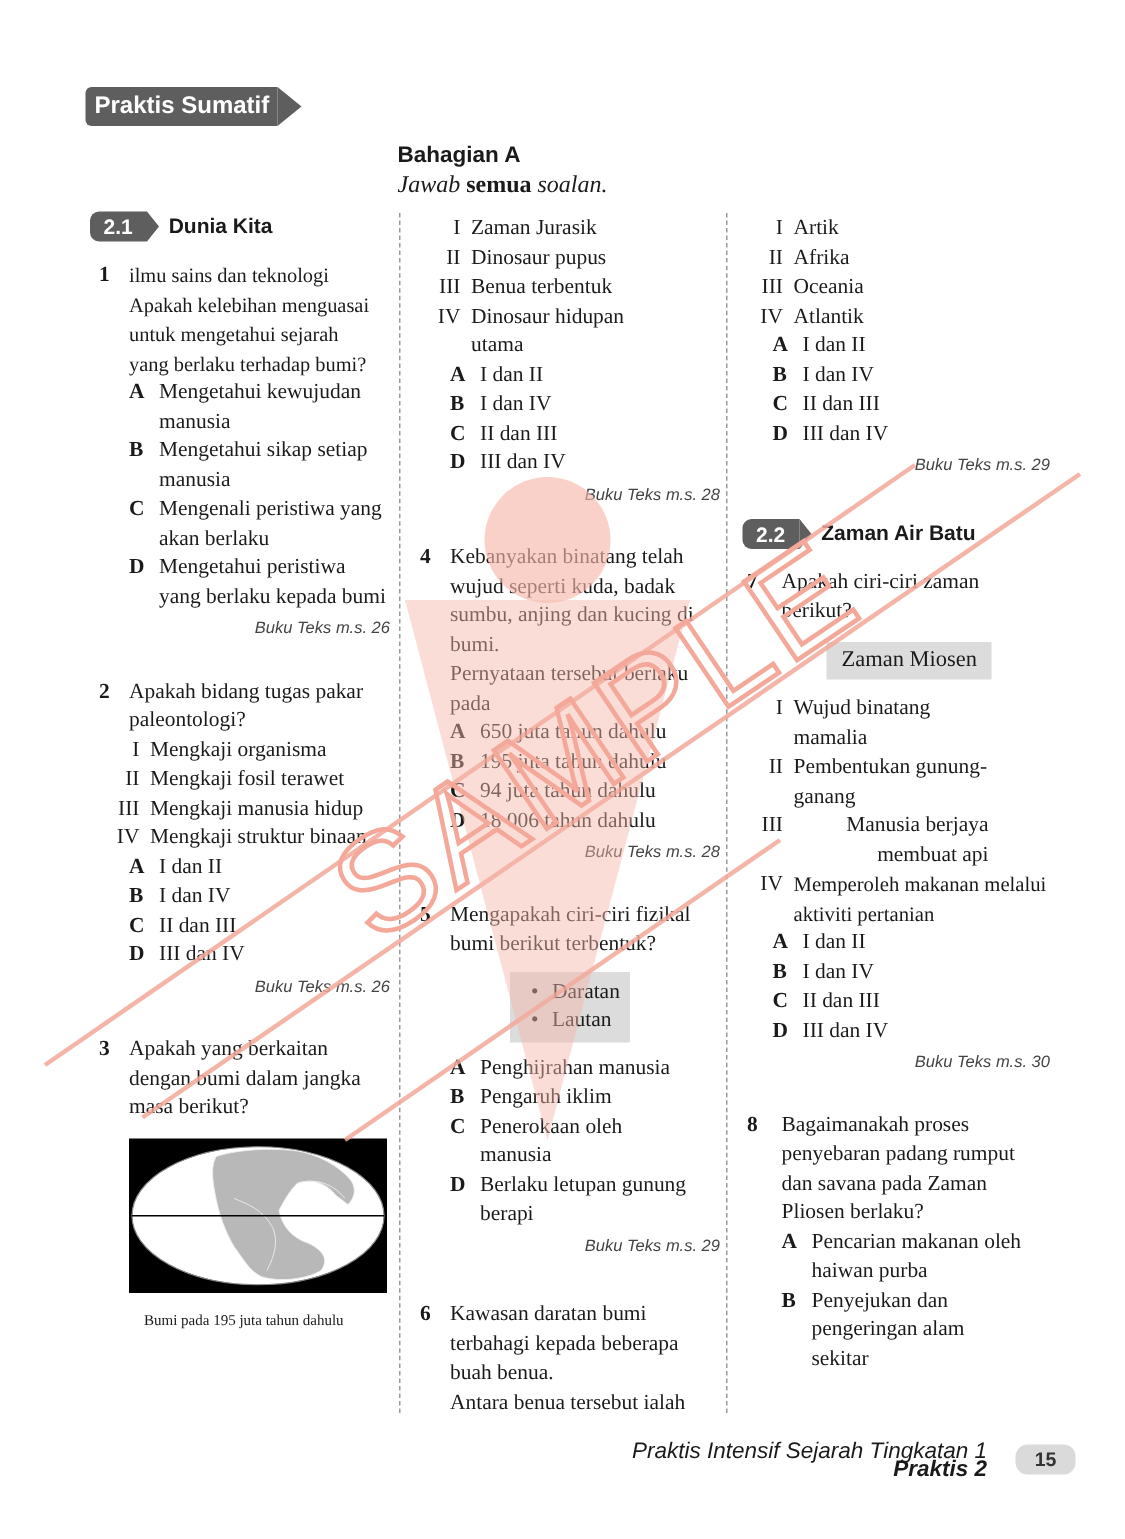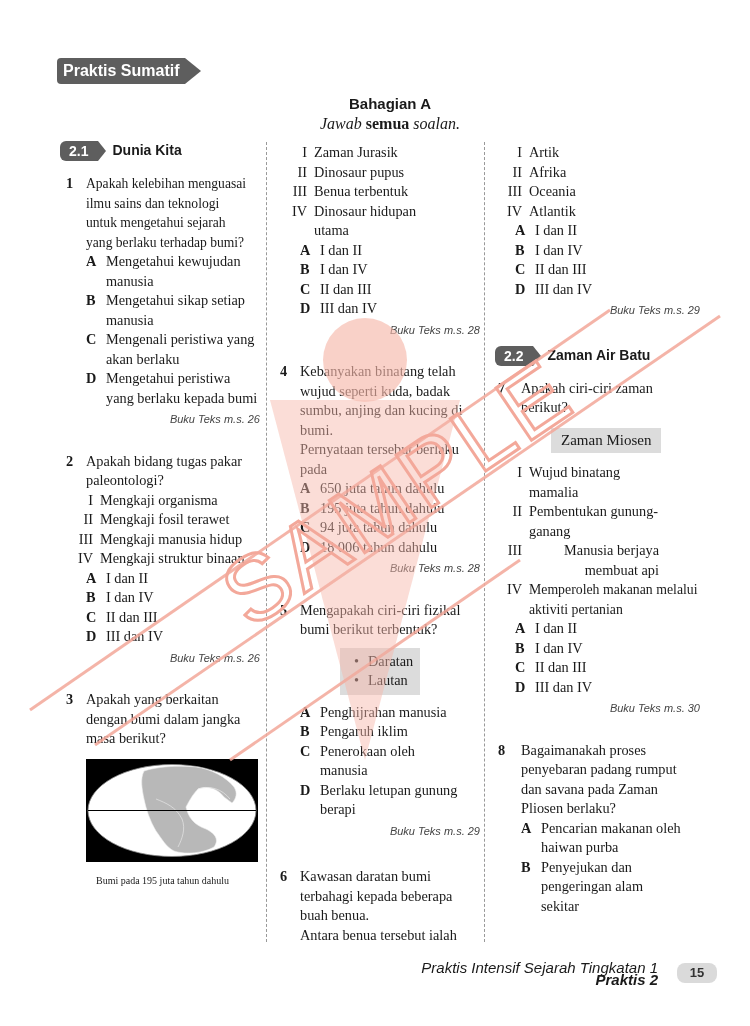--- a/index.html
+++ b/index.html
@@ -4,21 +4,21 @@
 <style>
   * { box-sizing: border-box; margin: 0; padding: 0; }
   html, body { width: 750px; height: 1026px; background: #ffffff; overflow: hidden; }
   body { position: relative; font-family: "Liberation Serif", "DejaVu Serif", serif; color: #1a1a1a; }
 
   
   .banner { position: absolute; left: 57px; top: 58px; height: 26px; display: flex; align-items: stretch; }
   .banner-body { background: #5e5e5e; color: #fff; font-family: "Liberation Sans", sans-serif; font-weight: bold; font-size: 16px; line-height: 26px; padding: 0 6px 0 6px; border-radius: 4px 0 0 4px; }
   .banner-tip { width: 0; height: 0; border-top: 13px solid transparent; border-bottom: 13px solid transparent; border-left: 16px solid #5e5e5e; position: relative; }
   .banner-shade { position: absolute; left: 176px; top: 0; width: 36px; height: 26px; background: linear-gradient(90deg,#9a9a9a,#bcbcbc); clip-path: polygon(0 0, 65% 0, 100% 50%, 65% 100%, 0 100%); z-index: -1; }
-  .bahagian-wrap { position: absolute; top: 95px; left: 265px; width: 250px; text-align: center; }
+  .bahagian-wrap { position: absolute; top: 95px; left: 265px; width: 250px; }
   .jawab { font-size: 16px; font-style: italic; margin-top: 3px; }
   .jawab b { font-style: normal; }
 
   
   .col { position: absolute; top: 140px; font-size: 14.3px; line-height: 19.5px; }
   .col1 { left: 60px; width: 200px; }
   .col2 { left: 280px; width: 200px; }
   .col3 { left: 495px; width: 205px; }
   .divider { position: absolute; top: 142px; height: 800px; border-left: 1px dashed #999; width: 0; }
   .div1 { left: 266px; }
@@ -83,22 +83,22 @@
 
 <div class="col col1">
   <div class="badge-row">
     <span class="badge">2.1</span>
     <span class="badge-title">Dunia Kita</span>
   </div>
 
   <div class="q">
     <div class="q-num">1</div>
     <div class="q-body">
+      <div style="font-size:13.6px;">ilmu sains dan teknologi</div>
       <div style="font-size:13.6px;">Apakah kelebihan menguasai</div>
-      <div style="font-size:13.6px;">ilmu sains dan teknologi</div>
       <div style="font-size:13.6px;">untuk mengetahui sejarah</div>
       <div style="font-size:13.6px;white-space:nowrap;">yang berlaku terhadap bumi?</div>
       <div class="opt">
           <span class="opt-letter">A</span>
           <span class="opt-text">Mengetahui kewujudan manusia</span>
         </div>
       <div class="opt">
           <span class="opt-letter">B</span>
           <span class="opt-text">Mengetahui sikap setiap manusia</span>
         </div>

